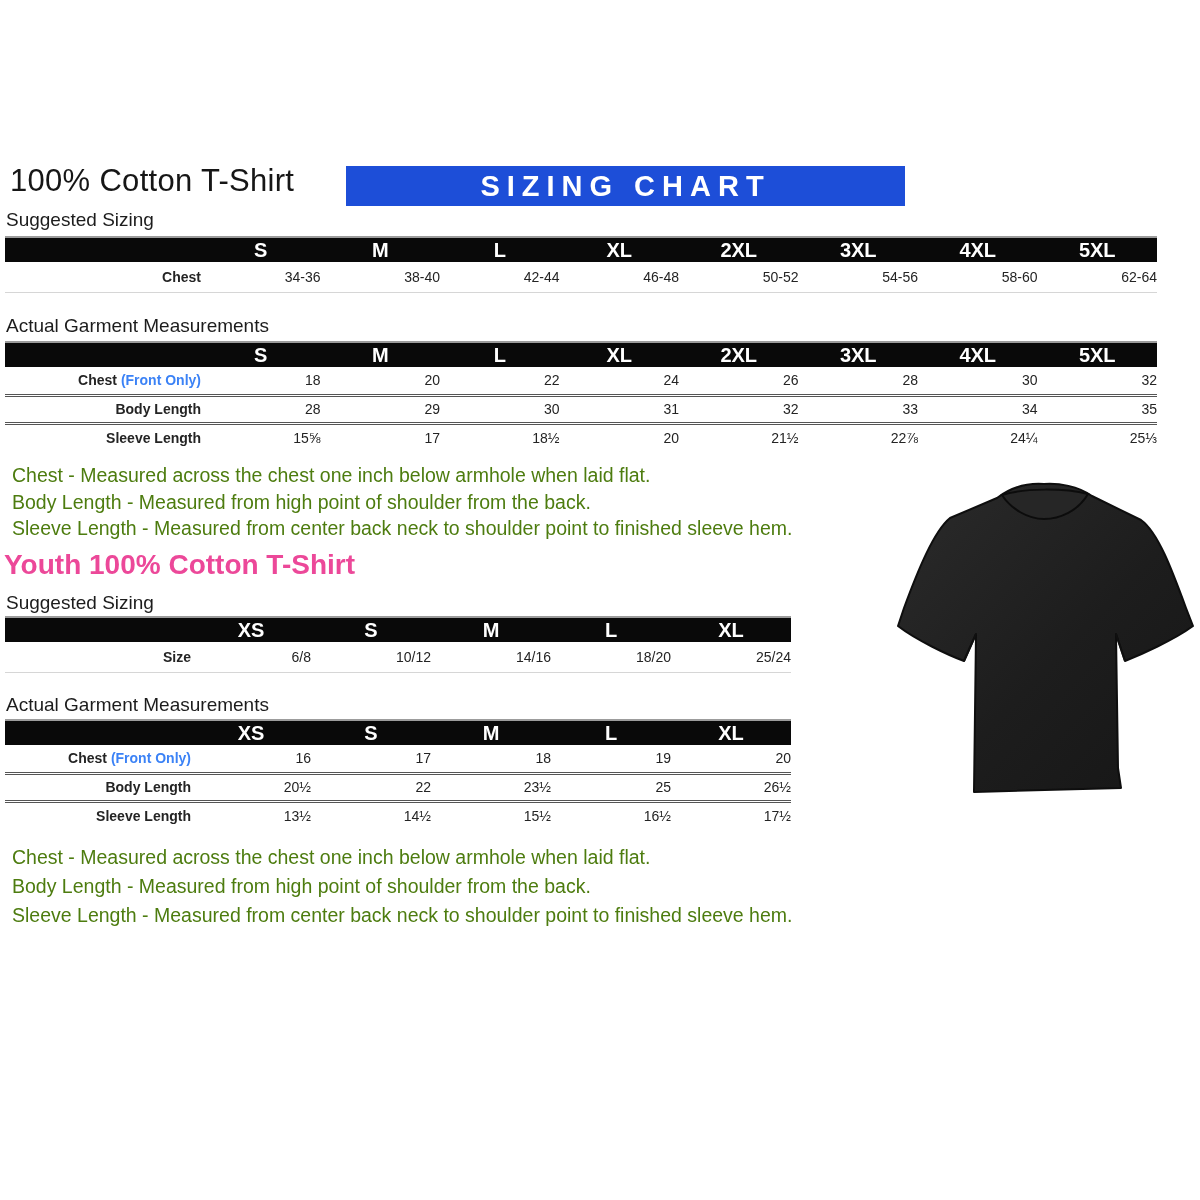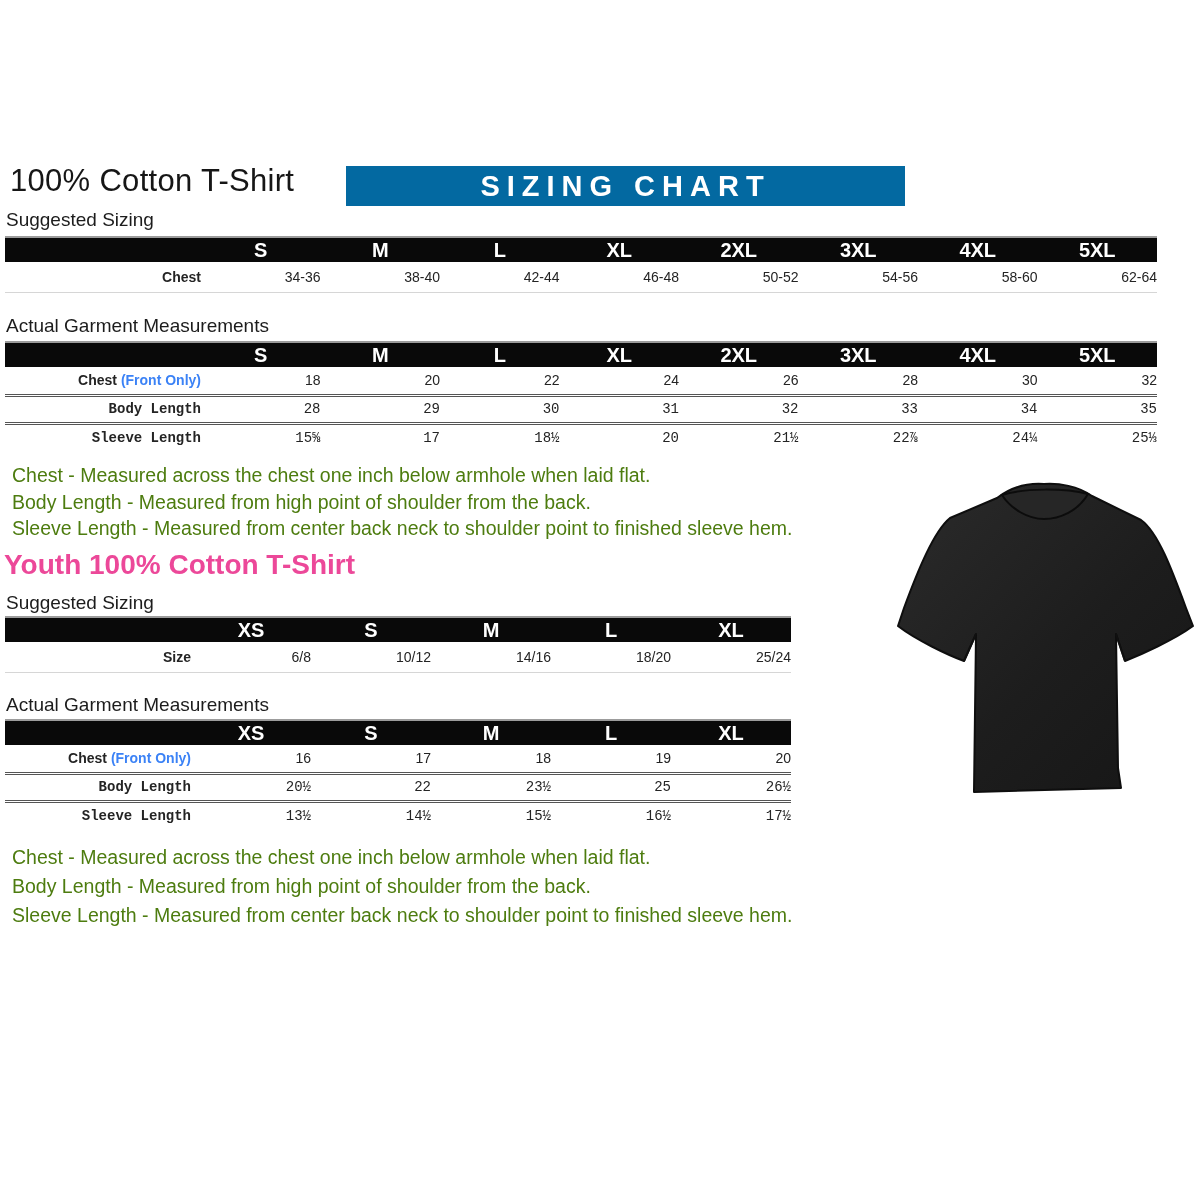--- a/index.html
+++ b/index.html
@@ -2,37 +2,37 @@
 <html><head>
 <meta charset="utf-8">
 <style>
   * { margin:0; padding:0; box-sizing:border-box; }
   html,body { background:#ffffff; }
   body { width:1200px; height:1200px; font-family:"Liberation Sans", sans-serif; position:relative; }
   .canvas { position:absolute; top:0; left:0; width:1200px; height:1055px; background:#fff; overflow:hidden; }
   .abs { position:absolute; }
 
   .adult-title { left:10px; top:163px; font-size:31px; font-weight:400; color:#161616; letter-spacing:0.3px; }
-  .banner { left:346px; top:166px; width:559px; height:40px; background:#0369a1; color:#fff;
+  .banner { left:346px; top:166px; width:559px; height:40px; background:#1d4ed8; color:#fff;
             font-weight:700; font-size:29px; letter-spacing:7px; text-align:center; line-height:40px; }
   .section-label { font-size:19px; color:#1c1c1c; }
   .lbl-sugg-a { left:6px; top:209px; }
   .lbl-garm-a { left:6px; top:315px; }
   .lbl-sugg-y { left:6px; top:592px; }
   .lbl-garm-y { left:6px; top:694px; }
 
   .youth-title { left:4px; top:549px; font-size:28px; font-weight:700; color:#ec4899; }
 
   table.sz { border-collapse:collapse; table-layout:fixed; border-top:2px solid #9c9c9c; }
   table.sz thead tr { height:25px; }
   table.sz thead th { background:#090909; color:#ffffff; font-size:20px; font-weight:700; text-align:center; padding:0; }
   table.sz tbody tr { height:28px; }
   table.sz.tall tbody tr { height:30px; }
   table.sz td { font-size:14px; color:#242424; text-align:right; vertical-align:middle; }
-  table.sz tbody tr:not(:first-child) { border-top:3px double #555;font-family:Liberation Mono, monospace; }
+  table.sz tbody tr:not(:first-child) { border-top:3px double #555; }
   table.sz.tall tbody tr { border-bottom:1px solid #d6d6d6; }
   td.rowlbl { text-align:left; padding-left:8px; font-weight:700; color:#111; }
   td.rowlbl .note { font-weight:700; color:#3b82f6; }
 
   .t-adult-sugg { left:5px; top:236px; } .t-adult-sugg,
   .t-adult-garm { width:1152px; }
   .t-adult-garm { left:5px; top:341px; }
   .t-youth-sugg { left:5px; top:616px; } .t-youth-sugg,
   .t-youth-garm { width:786px; }
   .t-youth-garm { left:5px; top:719px; }

